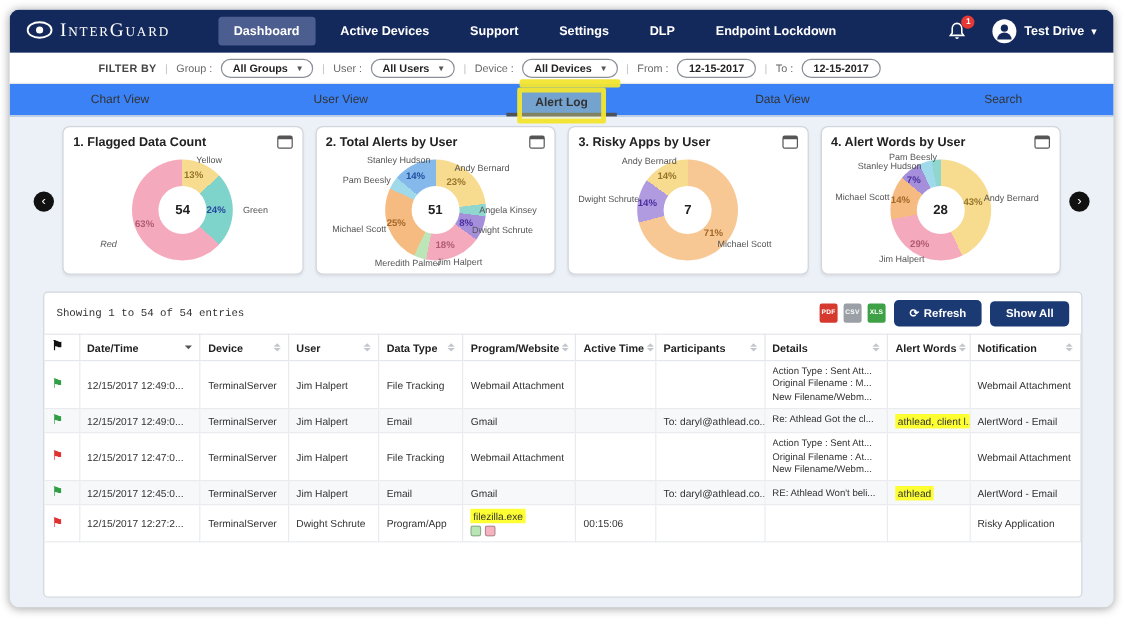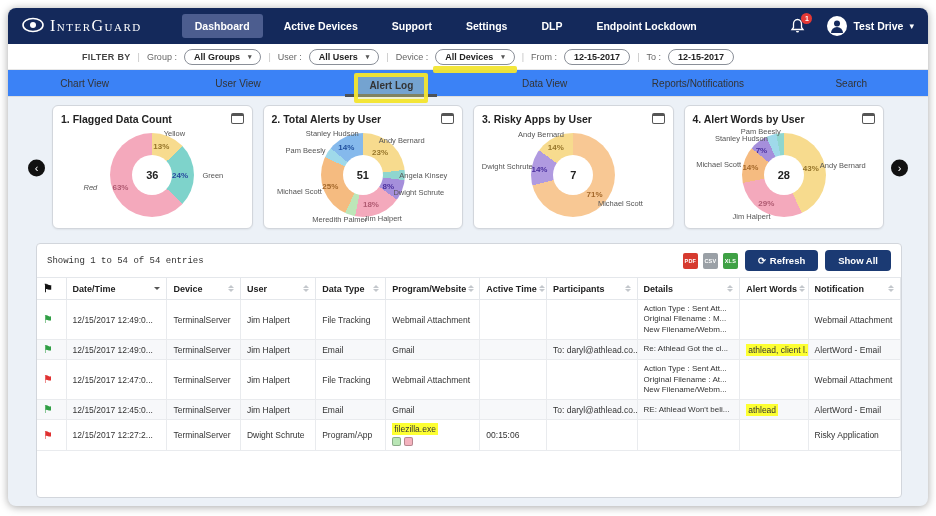--- a/index.html
+++ b/index.html
@@ -171,48 +171,45 @@
       <div class="tab">
         <span class="tab-label">User View</span>
       </div>
       <div class="tab active">
         <span class="tab-label">Alert Log</span>
       </div>
       <div class="tab">
         <span class="tab-label">Data View</span>
       </div>
       <div class="tab">
-        <span class="tab-label">Reports/Notifications</span>
-      </div>
-      <div class="tab">
         <span class="tab-label">Search</span>
       </div>
     </div>
 
 
   <div class="charts-area">
     <button class="car-arrow left">‹</button>
     <div class="cards" id="cards">
         <div class="card">
           <div class="card-head">
             <div class="card-title">1. Flagged Data Count</div>
             <div class="win-icon"></div>
           </div>
           <div class="chartbox">
             <div class="donut" style="background: conic-gradient(rgb(247, 219, 142) 0deg, rgb(247, 219, 142) 46.8deg, rgb(126, 211, 203) 46.8deg, rgb(126, 211, 203) 133.2deg, rgb(244, 169, 188) 133.2deg, rgb(244, 169, 188) 360deg);">
               <div class="hole">
-                <span class="d-total">36</span>
+                <span class="d-total">54</span>
               </div>
             </div>
             <span class="d-pct" style="left: 100.343px; top: 19.4762px; color: rgb(150, 117, 42);">13%</span>
             <span class="d-name" style="left: 113.354px; top: 5.59974px;">Yellow</span>
             <span class="d-pct" style="left: 119.08px; top: 48px; color: rgb(39, 71, 158);">24%</span>
             <span class="d-name" style="left: 151.84px; top: 48px;">Green</span>
             <span class="d-pct" style="left: 59.4762px; top: 60.3434px; color: rgb(176, 91, 114);">63%</span>
-            <span class="d-name" style="left: 29.4105px; top: 60px; font-style: italic;">Red</span>
+            <span class="d-name" style="left: 29.4105px; top: 76px; font-style: italic;">Red</span>
           </div>
         </div>
         <div class="card">
           <div class="card-head">
             <div class="card-title">2. Total Alerts by User</div>
             <div class="win-icon"></div>
           </div>
           <div class="chartbox">
             <div class="donut" style="background: conic-gradient(rgb(247, 219, 142) 0deg, rgb(247, 219, 142) 82.8deg, rgb(143, 214, 207) 82.8deg, rgb(143, 214, 207) 97.2deg, rgb(165, 143, 219) 97.2deg, rgb(165, 143, 219) 126deg, rgb(244, 169, 188) 126deg, rgb(244, 169, 188) 190.8deg, rgb(189, 230, 184) 190.8deg, rgb(189, 230, 184) 205.2deg, rgb(245, 187, 128) 205.2deg, rgb(245, 187, 128) 295.2deg, rgb(159, 217, 234) 295.2deg, rgb(159, 217, 234) 309.6deg, rgb(133, 185, 236) 309.6deg, rgb(133, 185, 236) 360deg);">
               <div class="hole">

